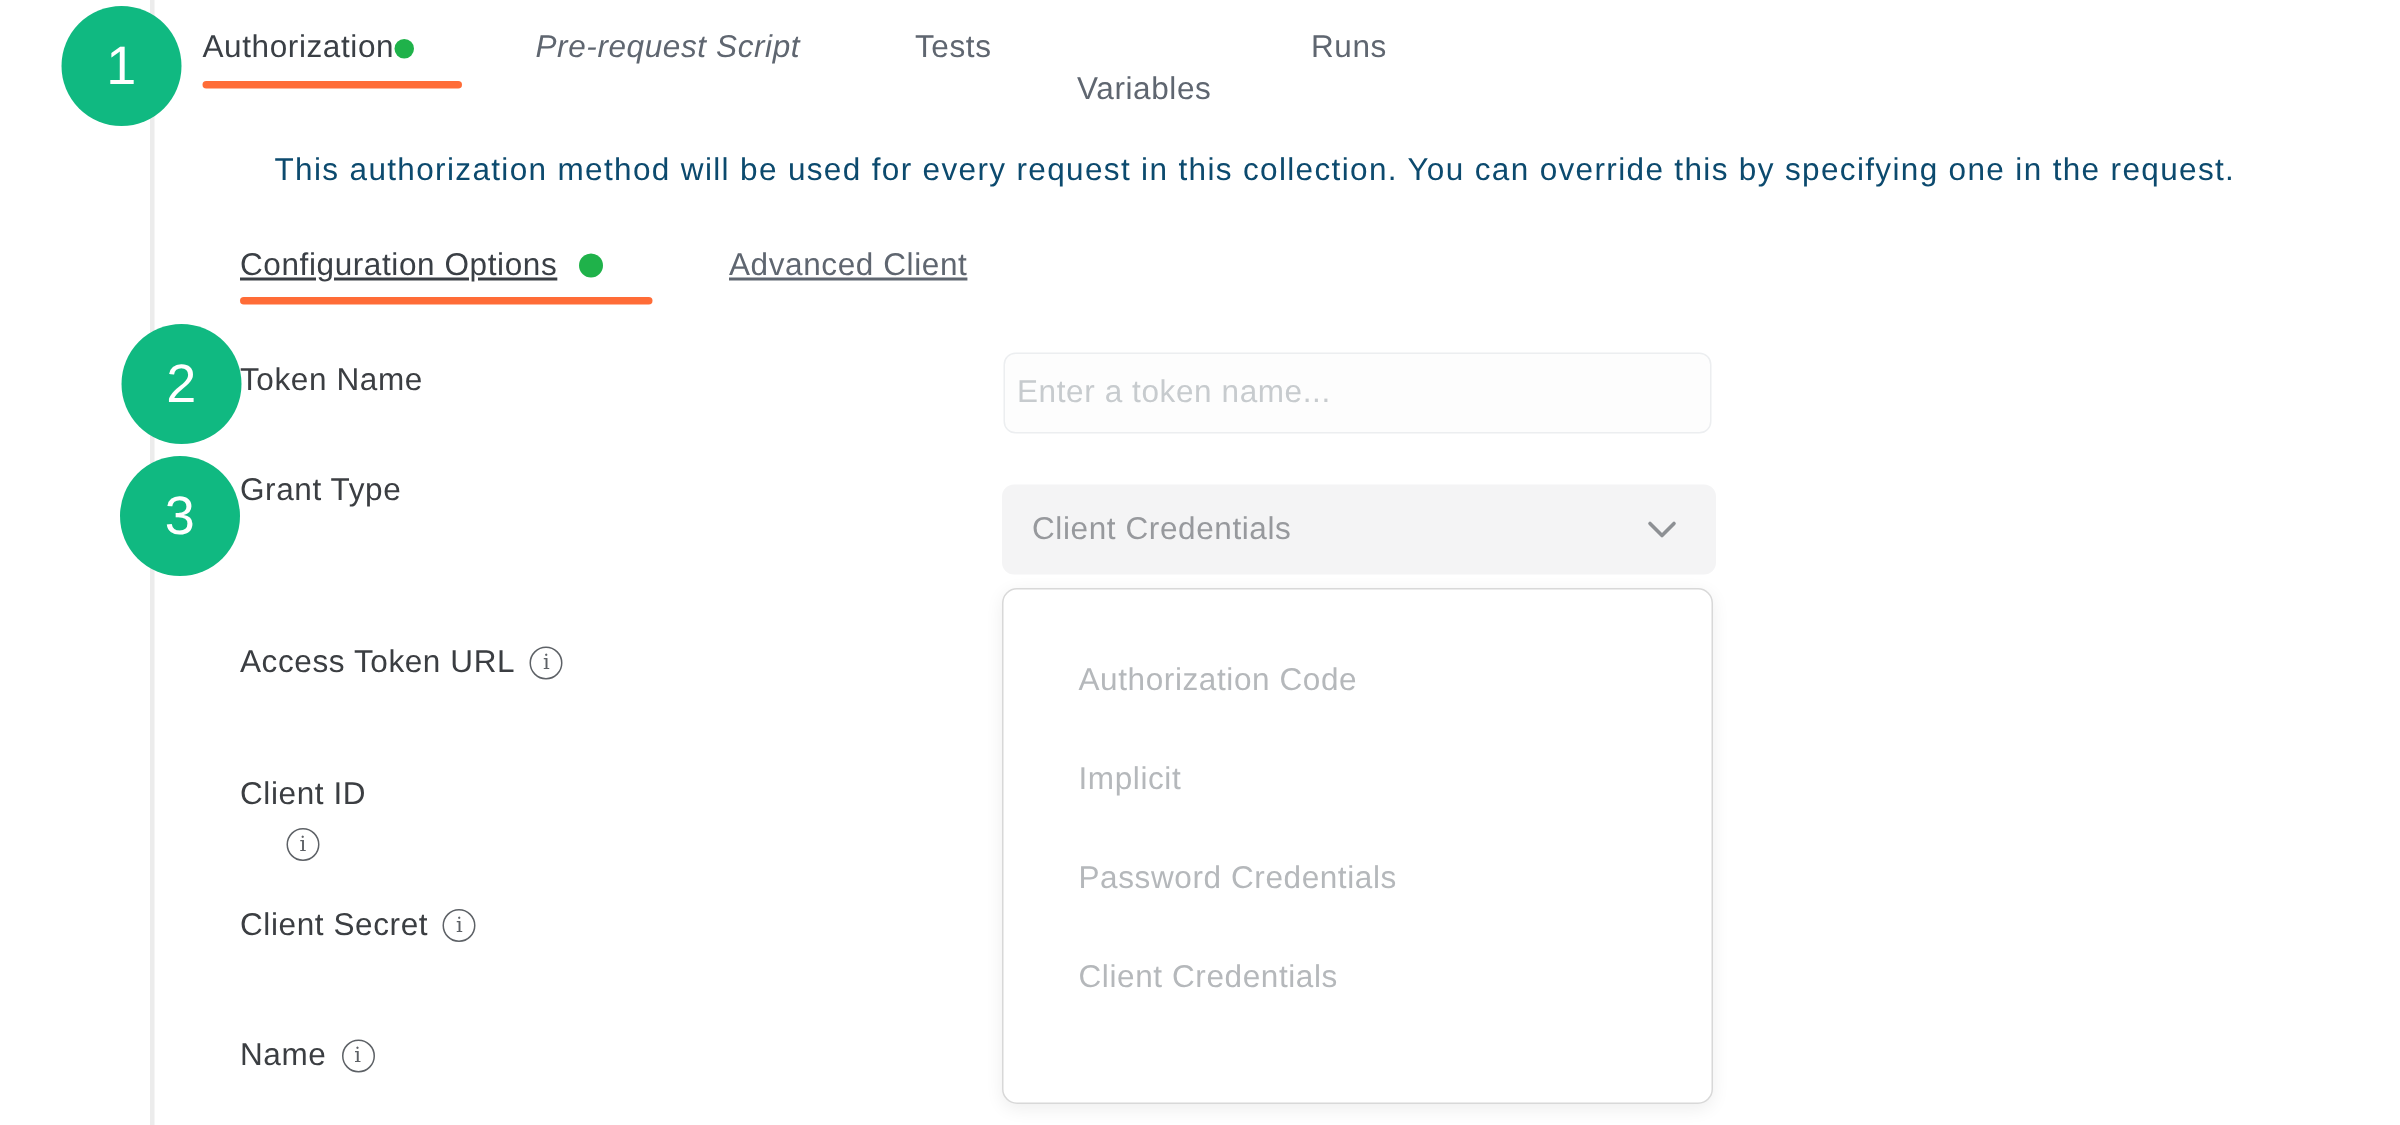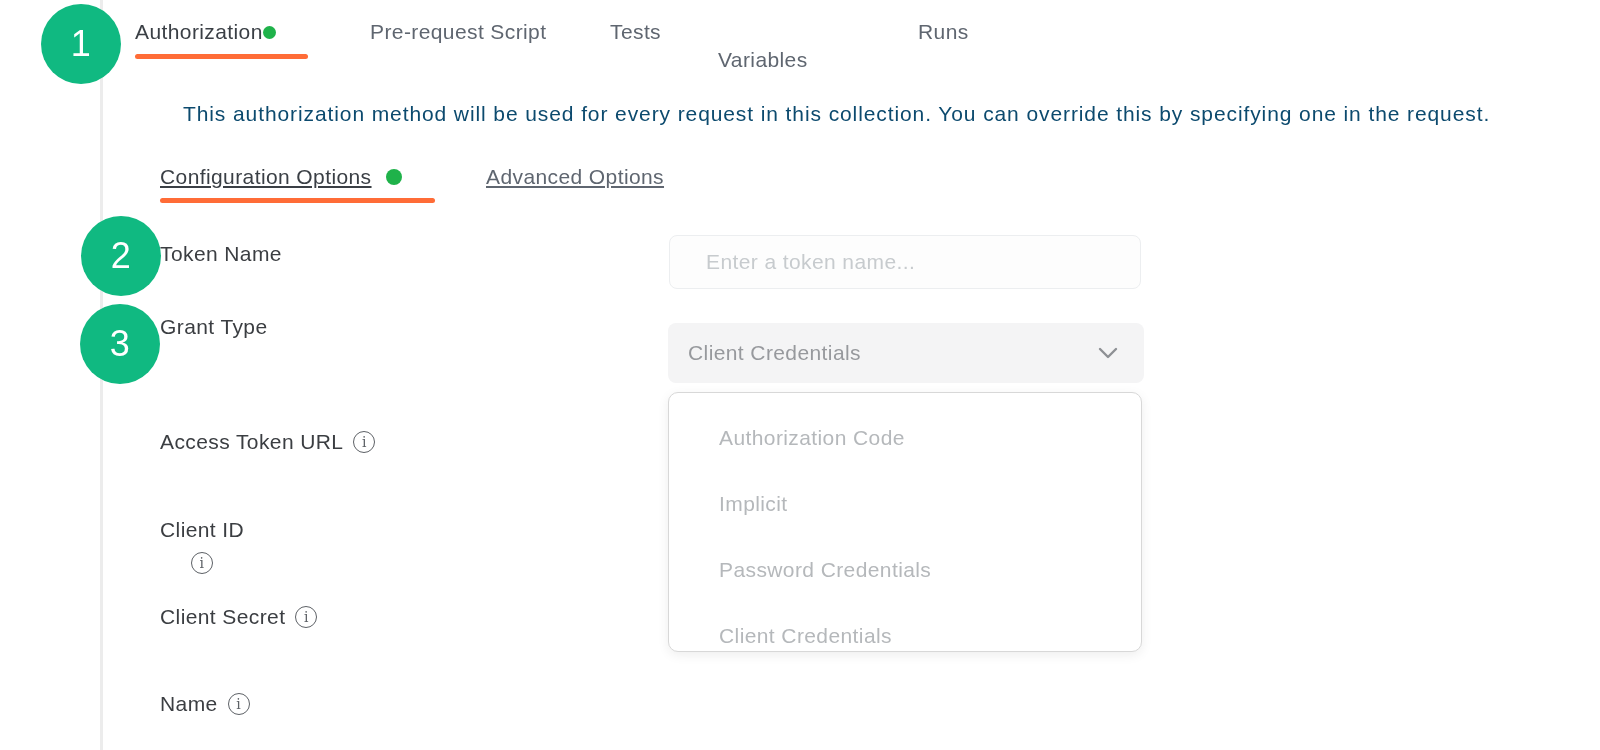--- a/index.html
+++ b/index.html
@@ -38,32 +38,32 @@
   
   .field-label { position:absolute; left:160px; font-size:21px; color:#3b3e42;
     display:flex; align-items:center; gap:10px; white-space:nowrap; }
   .info { width:22px; height:22px; border-radius:50%; border:1.6px solid #5d6166;
     color:#5d6166; font-size:14px; font-family:"DejaVu Serif",serif;
     display:inline-flex; align-items:center; justify-content:center; flex:0 0 auto; }
 
   
   .token-input { position:absolute; left:669px; top:235px; width:472px; height:54px;
     border:1.6px solid #eceef0; border-radius:8px; background:#fdfdfd;
-    padding:0 36px; font-size:21px; color:#555; outline:none;
+    padding:0 8px; font-size:21px; color:#555; outline:none;
     font-family:"Liberation Sans","DejaVu Sans",sans-serif; letter-spacing:0.4px; }
   .token-input::placeholder { color:#c7cbce; opacity:1; }
 
   .select { position:absolute; left:668px; top:323px; width:476px; height:60px;
     background:#f4f4f5; border-radius:8px; display:flex; align-items:center;
     justify-content:space-between; padding:0 26px 0 20px; cursor:default; }
   .select-value { font-size:21px; font-weight:500; color:#97999d; }
 
-  .menu { position:absolute; left:668px; top:392px; width:474px; height:260px;
+  .menu { position:absolute; left:668px; top:392px; width:474px; height:344px;
     background:#ffffff; border:1.5px solid #d8d8d8; border-radius:10px;
-    box-shadow:0 3px 12px rgba(0,0,0,0.07); padding-top:12px; z-index:4; }
+    box-shadow:0 3px 12px rgba(0,0,0,0.07); padding-top:28px; z-index:4; }
   .menu-item { height:66px; display:flex; align-items:center; padding-left:50px;
     font-size:21px; color:#b5b8bb; }
 </style>
 </head>
 <body>
 
 <div class="stage">
 
   <div class="vline"></div>
 
@@ -74,42 +74,42 @@
     <span>2</span>
   </div>
   <div class="badge badge3">
     <span>3</span>
   </div>
 
   <div class="tab active" style="left:135px;">
     <span>Authorization</span>
     <span class="dot"></span>
   </div>
-  <div class="tab" style="left:370px;">
+  <div class="tab" style="left:357px;font-style:italic;">
     <span>Pre-request Script</span>
   </div>
   <div class="tab" style="left:610px;">
     <span>Tests</span>
   </div>
   <div class="tab" style="left:718px;margin-top:28px;">
     <span>Variables</span>
   </div>
-  <div class="tab" style="left:874px;margin-left:44px;">
+  <div class="tab" style="left:874px;">
     <span>Runs</span>
   </div>
   <div class="underline underline-main"></div>
 
   <div class="description">This authorization method will be used for every request in this collection. You can override this by specifying one in the request.</div>
 
   <div class="subtab active" style="left:160px;">
     <span>Configuration Options</span>
     <span class="dot-lg"></span>
   </div>
   <div class="subtab" style="left:486px;">
-    <span>Advanced Options</span>
+    <span>Advanced Client</span>
   </div>
   <div class="underline underline-sub"></div>
 
   <div class="field-label" style="top:242px;">
     <span>Token Name</span>
   </div>
   <input class="token-input" type="text" placeholder="Enter a token name..." style="">
 
   <div class="field-label" style="top:315px;">
     <span>Grant Type</span>

